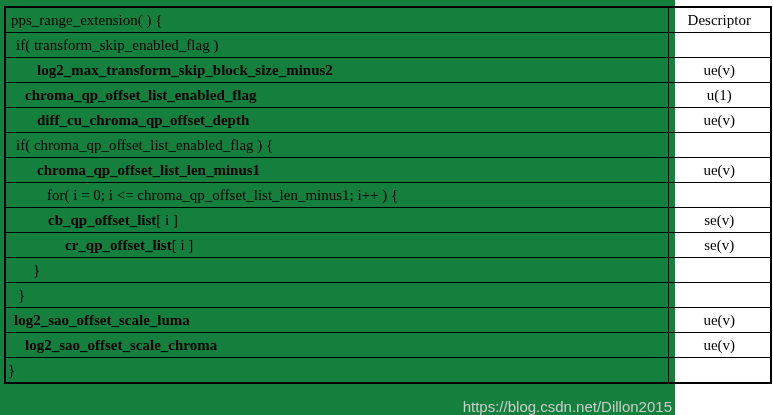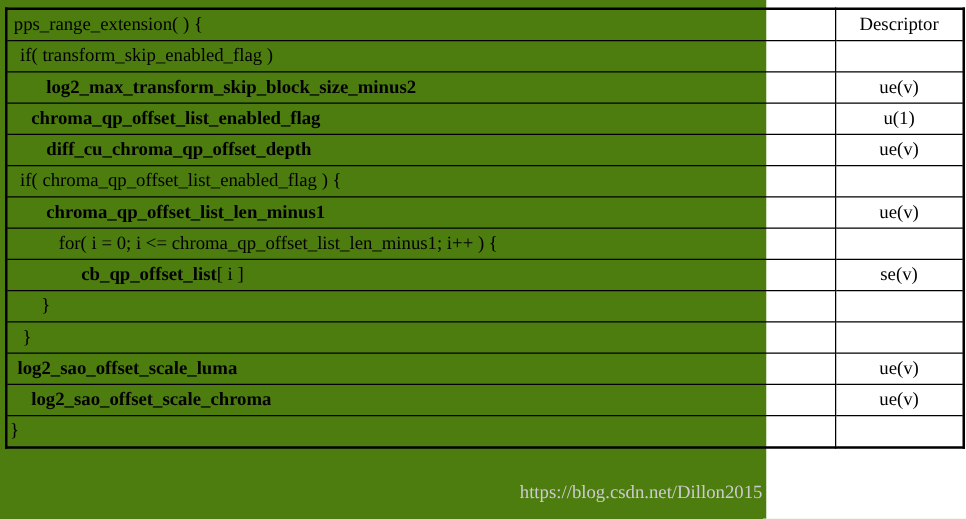--- a/index.html
+++ b/index.html
@@ -5,23 +5,23 @@
   html, body {
     margin: 0;
     padding: 0;
     width: 773px;
     height: 415px;
     overflow: hidden;
     background: #ffffff;
   }
   .doc {
     position: relative;
-    width: 613px;
+    width: 675px;
     height: 415px;
-    background: #4d7c0f;
+    background: #15803d;
     font-family: "Liberation Serif", serif;
     color: #000000;
   }
   table.syntax-table {
     position: absolute;
     left: 4px;
     top: 6px;
     width: 766px;
     table-layout: fixed;
     border-collapse: collapse;
@@ -45,32 +45,32 @@
   
   .p1  { padding-left: 5px;  }
   .p2  { padding-left: 10px; margin-top: 34px; }
   .p3  { padding-left: 31px; margin-left: 32px; }
   .p4  { padding-left: 19px; }
   .p5  { padding-left: 19px; }
   .p6  { padding-left: 10px; }
   .p7  { padding-left: 31px; }
   .p8  { padding-left: 31px; font-family: Liberation Serif, serif; }
   .p9  { padding-left: 41px; }
-  .p10 { padding-left: 59px; }
+  .p10 { padding-left: 42px; }
   .p11 { padding-left: 59px; }
   .p12 { padding-left: 27px; }
   .p13 { padding-left: 12px; }
   .p14 { padding-left: 8px; }
   .p15 { padding-left: 19px; }
   .p16 { padding-left: 2px;  }
   .watermark {
     position: absolute;
     right: 3px;
-    top: 386px;
-    font-family: Liberation Serif, serif;
+    top: 398px;
+    font-family: Liberation Sans, sans-serif;
     font-size: 15px;
     color: #cccccc;
     pointer-events: none;
     z-index: 5;
   }
 </style>
 </head>
 <body>
 
 <div class="doc">
@@ -110,20 +110,24 @@
       </tr>
       <tr>
         <td class="syntax p9"><span>for( i = 0; i &lt;= chroma_qp_offset_list_len_minus1; i++ ) {</span></td>
         <td class="desc"></td>
       </tr>
       <tr>
         <td class="syntax p10"><span class="b">cb_qp_offset_list</span><span>[ i ]</span></td>
         <td class="desc">se(v)</td>
       </tr>
       <tr>
+        <td class="syntax p11"><span class="b">cr_qp_offset_list</span><span>[ i ]</span></td>
+        <td class="desc">se(v)</td>
+      </tr>
+      <tr>
         <td class="syntax p12"><span>}</span></td>
         <td class="desc"></td>
       </tr>
       <tr>
         <td class="syntax p13"><span>}</span></td>
         <td class="desc"></td>
       </tr>
       <tr>
         <td class="syntax p14"><span class="b">log2_sao_offset_scale_luma</span></td>
         <td class="desc">ue(v)</td>

